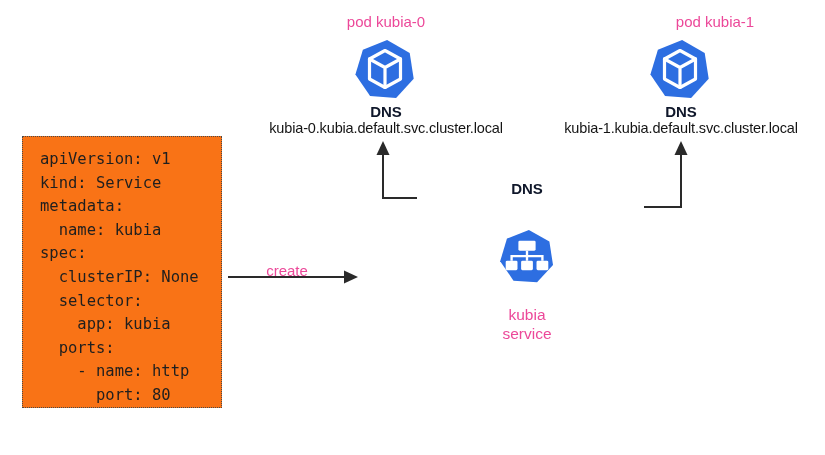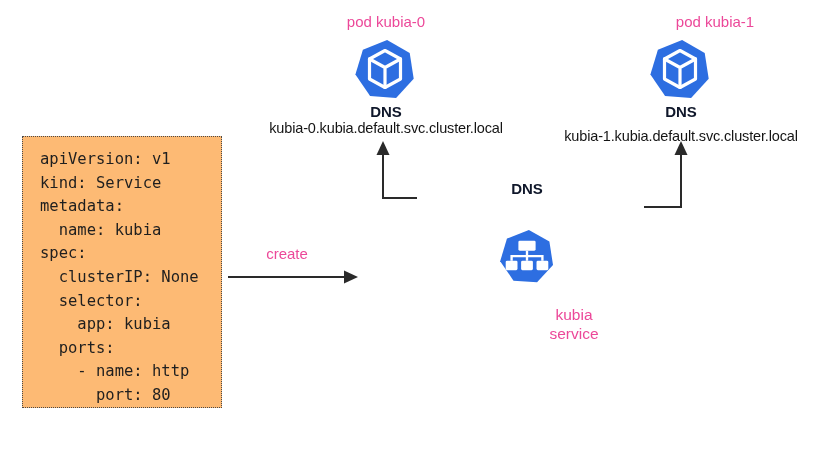--- a/index.html
+++ b/index.html
@@ -37,37 +37,36 @@
     font-weight:400;
     font-size:14.5px;
     letter-spacing:-0.15px;
     color:#141414;
     text-align:center;
   }
   .two-line{
     white-space:pre-line;
     line-height:18.5px;
     font-size:15.5px;
-    margin-left:47px;
   }
   .main-title{
     position:absolute;
     transform:translateX(-50%);
     white-space:nowrap;
     font-weight:700;
     font-size:16.5px;
     color:#111;
   }
   .yaml-box{
     position:absolute;
     left:22px;top:136px;
     width:200px;height:272px;
     box-sizing:border-box;
     border:1px dotted #4a4a4a;
-    background:#fdba74;
+    background:#f97316;
   }
   .yaml-box pre{
     margin:0;
     padding:11px 0 0 17px;
     font-family:"DejaVu Sans Mono", monospace;
     font-size:15.5px;
     line-height:23.6px;
     color:#1f1f1f;
   }
 </style>
@@ -101,21 +100,21 @@
   name: kubia
 spec:
   clusterIP: None
   selector:
     app: kubia
   ports:
     - name: http
       port: 80</pre>
   </div>
 
-  <div class="lbl" style="left:287px;top:245px;">create</div>
+  <div class="lbl" style="left:287px;top:262px;">create</div>
 
   <div class="lbl" style="left:386px;top:13px;">pod kubia-0</div>
   <svg class="abs" style="left:353px;top:38px;" width="64" height="64" viewBox="0 0 64 64">
     <polygon points="34.1,2.1 56.7,15 60.7,40.7 43.1,59.9 17.1,58.1 2.4,36.6 9.9,11.7" fill="#2d6ee1"></polygon>
     <g stroke="#fff" stroke-width="3.2" fill="none" stroke-linejoin="round" stroke-linecap="round">
       <path d="M32,12.5 L47.5,21 L47.5,41 L32,49.5 L16.5,41 L16.5,21 Z"></path>
       <path d="M16.5,21 L32,29.5 L47.5,21 M32,29.5 L32,49.5"></path>
     </g>
   </svg>
   <div class="dns-title" style="left:386px;top:103px;">DNS</div>
@@ -123,21 +122,21 @@
 
   <div class="lbl" style="left:715px;top:13px;">pod kubia-1</div>
   <svg class="abs" style="left:648px;top:38px;" width="64" height="64" viewBox="0 0 64 64">
     <polygon points="34.1,2.1 56.7,15 60.7,40.7 43.1,59.9 17.1,58.1 2.4,36.6 9.9,11.7" fill="#2d6ee1"></polygon>
     <g stroke="#fff" stroke-width="3.2" fill="none" stroke-linejoin="round" stroke-linecap="round">
       <path d="M32,12.5 L47.5,21 L47.5,41 L32,49.5 L16.5,41 L16.5,21 Z"></path>
       <path d="M16.5,21 L32,29.5 L47.5,21 M32,29.5 L32,49.5"></path>
     </g>
   </svg>
   <div class="dns-title" style="left:681px;top:103px;">DNS</div>
-  <div class="dns-fqdn" style="left:681px;top:120px;margin-top:8px;">kubia-1.kubia.default.svc.cluster.local</div>
+  <div class="dns-fqdn" style="left:681px;top:120px;">kubia-1.kubia.default.svc.cluster.local</div>
 
   <div class="dns-title" style="left:527px;top:180px;">DNS</div>
 
   <svg class="abs" style="left:498px;top:228px;" width="58" height="58" viewBox="0 0 64 64">
     <polygon points="34.1,2.1 56.7,15 60.7,40.7 43.1,59.9 17.1,58.1 2.4,36.6 9.9,11.7" fill="#2d6ee1"></polygon>
     <g>
       <rect x="22.5" y="14" width="19" height="11" rx="1.5" fill="#fff"></rect>
       <path d="M32,25 L32,36 M15,36 L15,31 L49,31 L49,36" fill="none" stroke="#fff" stroke-width="2.6"></path>
       <rect x="8.5" y="36" width="13" height="10.5" rx="1.5" fill="#fff"></rect>
       <rect x="25.5" y="36" width="13" height="10.5" rx="1.5" fill="#fff"></rect>

